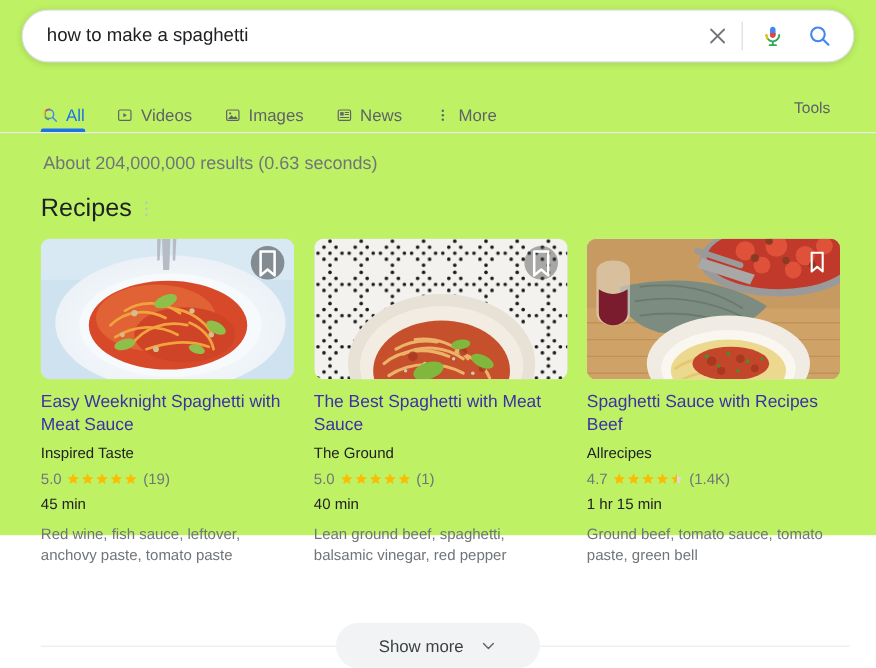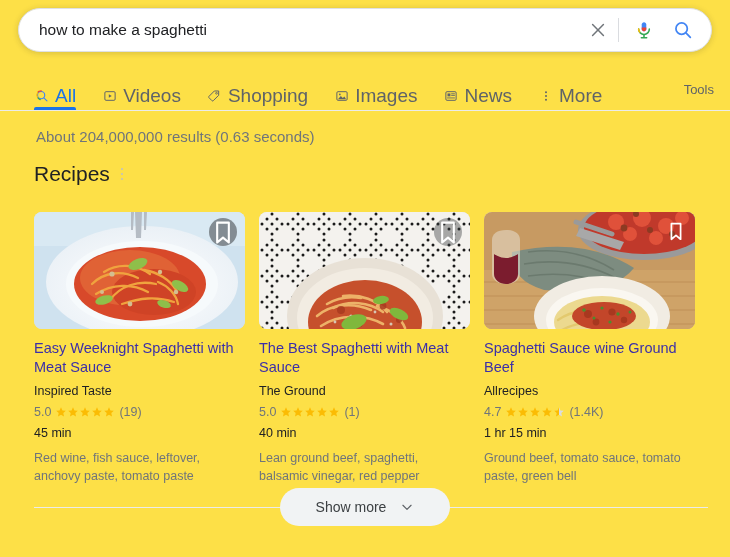--- a/index.html
+++ b/index.html
@@ -6,21 +6,21 @@
   * { box-sizing: border-box; margin: 0; padding: 0; }
   html, body {
     width: 730px;
     height: 557px;
     overflow: hidden;
     background: #ffffff;
     font-family: "Liberation Sans", "DejaVu Sans", sans-serif;
     -webkit-font-smoothing: antialiased;
   }
 
-  .page { position: relative; width: 730px; height: 557px; background:#fde047; }
+  .page { position: relative; width: 730px; height: 446px; background:#bef264; }
 
   
   .search-row {
     position: absolute;
     left: 18px; top: 8px;
     width: 694px; height: 44px;
   }
   .search-box {
     width: 100%; height: 44px;
     border: 1px solid #dfe1e5;
@@ -61,40 +61,40 @@
     display: flex;
     align-items: flex-start;
   }
   .tab {
     display: flex;
     align-items: center;
     gap: 6px;
     height: 33px;
     padding: 0 0 0 0;
     margin-right: 26px;
-    font-size: 19px;
+    font-size: 14px;
     color: #5f6368;
     cursor: pointer;
     position: relative;
     white-space: nowrap;
     padding-top: 6px;
   }
   .tab.active { color: #1a73e8; }
   .tab.active::after {
     content: "";
     position: absolute;
     left: 0; right: 0; bottom: -1px;
     height: 3px;
     background: #1a73e8;
     border-radius: 2px 2px 0 0;
   }
   .tab-icon { width: 15px; height: 15px; display:flex; align-items:center; justify-content:center; flex: 0 0 auto;}
   .tools {
     position: absolute;
-    right: 16px; top: 82px;
+    right: 38px; top: 82px;
     font-size: 13px;
     color: #5f6368;
     cursor: pointer;
   }
 
   
   .stats {
     position: absolute;
     left: 36px; top: 128px;
     font-size: 15px;
@@ -120,24 +120,25 @@
     display: flex; flex-direction: column;
     justify-content: center; align-items: center;
     gap: 2.5px;
     cursor: pointer;
   }
   .kebab i { width: 2.5px; height: 2.5px; border-radius: 50%; background: #bdc1c6; display:block; }
 
   
   .cards {
     position: absolute;
-    left: 34px; top: 212px;
+    left: 34px; top: 199px;
     width: 666px;
     display: flex;
     gap: 14px;
+    justify-content: space-between;
   }
   .card { width: 211px; }
 
   .thumb {
     position: relative;
     width: 211px; height: 117px;
     border-radius: 8px;
     overflow: hidden;
     background: #ddd;
     cursor: pointer;
@@ -194,21 +195,21 @@
   .card-ingredients {
     margin-top: 9px;
     font-size: 12.5px;
     line-height: 18px;
     color: #70757a;
   }
 
   
   .showmore-wrap {
     position: absolute;
-    left: 0; top: 488px;
+    left: 0; top: 519px;
     width: 730px;
     height: 38px;
     display: flex;
     align-items: center;
     justify-content: center;
   }
   .showmore-line {
     position: absolute;
     left: 34px; right: 22px;
     top: 19px;
@@ -283,29 +284,20 @@
       <div class="tab">
         <span class="tab-icon">
           <svg viewBox="0 0 24 24" width="14" height="14" aria-hidden="true">
             <rect x="3.2" y="4.6" width="17.6" height="14.8" rx="2" fill="none" stroke="#5f6368" stroke-width="1.7"></rect>
             <path d="M10 9 L15 12 L10 15 Z" fill="#5f6368"></path>
           </svg>
         </span>
         <span>Videos</span>
       </div>
 
-      <div class="tab">
-        <span class="tab-icon">
-          <svg viewBox="0 0 24 24" width="14" height="14" aria-hidden="true">
-            <path d="M12.6 3.4H20v7.4l-9.3 9.3a1.5 1.5 0 0 1-2.1 0l-5.3-5.3a1.5 1.5 0 0 1 0-2.1z" fill="none" stroke="#5f6368" stroke-width="1.7"></path>
-            <circle cx="16.3" cy="7.3" r="1.5" fill="none" stroke="#5f6368" stroke-width="1.5"></circle>
-          </svg>
-        </span>
-        <span>Shopping</span>
-      </div>
 
       <div class="tab">
         <span class="tab-icon">
           <svg viewBox="0 0 24 24" width="14" height="14" aria-hidden="true">
             <rect x="3.2" y="4.6" width="17.6" height="14.8" rx="2" fill="none" stroke="#5f6368" stroke-width="1.7"></rect>
             <circle cx="8.3" cy="9.4" r="1.5" fill="#5f6368"></circle>
             <path d="M5 17.5 L10 12 L13.5 15.3 L16 13 L19 17.5 Z" fill="#5f6368"></path>
           </svg>
         </span>
         <span>Images</span>
@@ -566,21 +558,21 @@
             <circle cx="126" cy="110" r="1.6"></circle>
               <circle cx="146" cy="100" r="1.5"></circle>
           </g>
         </svg>
         <div class="bm bm-plain">
           <svg viewBox="0 0 24 24" width="16" height="16" aria-hidden="true">
             <path d="M7 4h10v17l-5-4.2L7 21z" fill="none" stroke="#ffffff" stroke-width="1.9" stroke-linejoin="round"></path>
           </svg>
         </div>
       </div>
-      <div class="card-title">Spaghetti Sauce wine Ground Beef</div>
+      <div class="card-title">Spaghetti Sauce with Recipes Beef</div>
       <div class="card-source">Allrecipes</div>
       <div class="card-rating">
         <span class="rating-value">4.7</span>
         <span class="stars">
             <svg viewBox="0 0 24 24" width="12" height="12">
               <path d="M12 2.6 L14.9 9 L21.6 9.7 L16.6 14.2 L18 20.8 L12 17.4 L6 20.8 L7.4 14.2 L2.4 9.7 L9.1 9 Z" fill="#fbbc04"></path>
             </svg>
             <svg viewBox="0 0 24 24" width="12" height="12">
               <path d="M12 2.6 L14.9 9 L21.6 9.7 L16.6 14.2 L18 20.8 L12 17.4 L6 20.8 L7.4 14.2 L2.4 9.7 L9.1 9 Z" fill="#fbbc04"></path>
             </svg>

